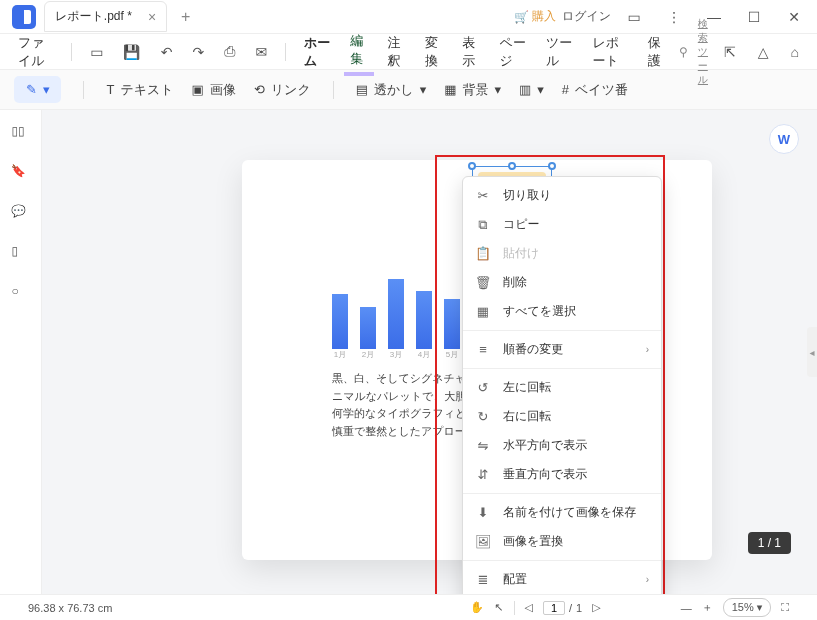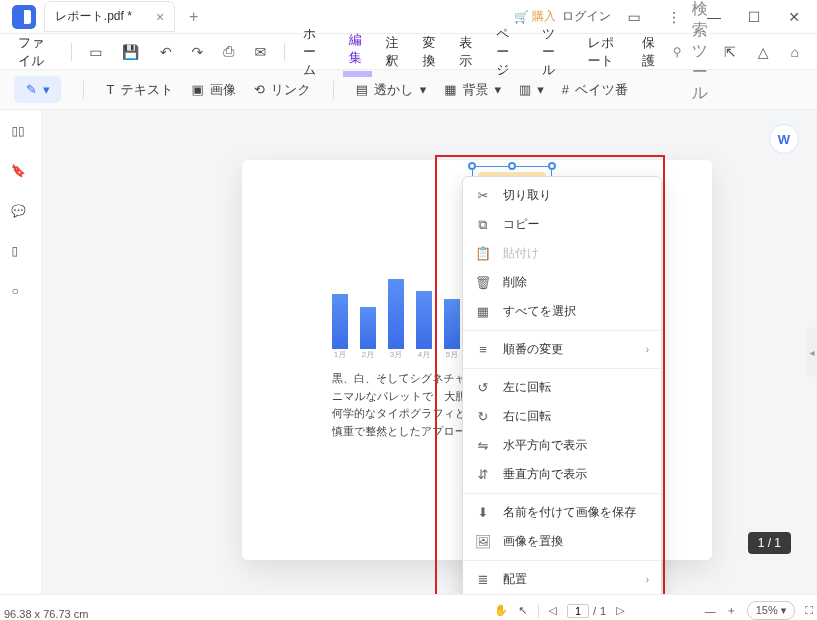--- a/index.html
+++ b/index.html
@@ -2,34 +2,34 @@
 <html><head>
 <meta charset="utf-8">
 <style>
 * { margin: 0; padding: 0; box-sizing: border-box; font-family: "Segoe UI", "Yu Gothic UI", sans-serif; }
 body { background: #fff; width: 817px; height: 620px; overflow: hidden; position: relative; font-size: 12px; color: #333; }
 
 .titlebar { height: 34px; display: flex; align-items: center; background: #fff; border-bottom: 1px solid #eee; }
 .app-icon { width: 24px; height: 24px; background: #3b6de8; border-radius: 5px; margin: 0 8px 0 12px; position: relative; }
 .app-icon::before { content:""; position:absolute; inset:5px; background:#fff; border-radius:2px; }
 .app-icon::after { content:""; position:absolute; left:5px; top:5px; width:7px; height:14px; background:#3b6de8; }
-.tab { display:flex; align-items:center; gap:24px; padding: 6px 10px; background:#fff; border:1px solid #e5e5e5; border-radius:6px 6px 0 0; max-width:200px;}
+.tab { display:flex; align-items:center; gap:16px; padding: 6px 10px; background:#fff; border:1px solid #e5e5e5; border-radius:6px 6px 0 0; max-width:200px;}
 .tab-close { color:#888; font-size:14px; }
 .tab-add { margin-left:6px; color:#888; font-size:16px; padding:4px 8px;}
 .title-right { margin-left:auto; display:flex; align-items:center; gap:6px; padding-right:6px;}
 .t-btn { width:34px; height:28px; display:flex; align-items:center; justify-content:center; color:#555; font-size:14px;}
 .buy { color:#e29a3a; font-size:12px; display:flex; align-items:center; gap:3px; }
 
 .menubar { height: 36px; display:flex; align-items:center; gap:8px; padding:0 12px; border-bottom:1px solid #eee;}
 .m-item { font-size:13px; color:#333; padding:4px 6px; }
-.m-item.active { color:#6d28d9; border-bottom:6px solid #c4b5fd; }
+.m-item.active { color:#14532d; border-bottom:4px solid #c4b5fd; }
 .m-sep { width:1px; height:18px; background:#ddd; margin:0 4px; }
 .m-icon { color:#555; padding:4px 6px; font-size:14px; }
 .m-right { margin-left:auto; display:flex; align-items:center; gap:10px; color:#888;}
-.search-hint { font-size:16px; }
+.search-hint { font-size:10px;text-decoration:underline; }
 
 .toolbar { height: 40px; display:flex; align-items:center; gap:18px; padding:0 14px; background:#fafafa; border-bottom:1px solid #eee;}
 .edit-all { background:#e7efff; color:#3b6de8; padding:6px 12px; border-radius:5px; display:flex; align-items:center; gap:6px; font-size:13px;}
 .tool { display:flex; align-items:center; gap:6px; color:#444; font-size:13px;}
 
 .workspace { position: absolute; top:110px; bottom:26px; left:0; right:0; display:flex; }
 .left-rail { width:42px; background:#fff; border-right:1px solid #eee; display:flex; flex-direction:column; align-items:center; gap:22px; padding-top:14px; color:#555;}
 .left-rail .ic{ width:18px;height:18px; }
 .expander { position:absolute; top:50%; transform:translateY(-50%); width:10px; height:50px; background:#f0f0f0; display:flex;align-items:center;justify-content:center; color:#999; font-size:10px;}
 .expander.left{ left:42px; border-radius:0 4px 4px 0;}
@@ -57,21 +57,21 @@
 
 .ctx { position:absolute; left:462px; top:176px; width:200px; background:#fff; border:1px solid #ddd; border-radius:6px; box-shadow:0 6px 20px rgba(0,0,0,.15); padding:4px 0; font-size:12px;}
 .ctx-item { display:flex; align-items:center; gap:12px; padding:6px 12px; color:#333;}
 .ctx-item.disabled { color:#bbb; }
 .ctx-sep { height:1px; background:#eee; margin:4px 0;}
 .ctx-arrow { margin-left:auto; color:#888; font-size:10px;}
 .ctx-ic { width:16px; text-align:center; color:#666; font-size:13px; }
 
 .page-ind { position:absolute; right:26px; bottom:40px; background:#3a3a3a; color:#fff; padding:4px 10px; border-radius:4px; font-size:12px;}
 
-.statusbar { position:absolute; bottom:0; left:0; right:0; height:26px; background:#fff; border-top:1px solid #eee; display:flex; align-items:flex-end; padding:0 4px; font-size:11px; color:#555; gap:4px;}
+.statusbar { position:absolute; bottom:0; left:0; right:0; height:26px; background:#fff; border-top:1px solid #eee; display:flex; align-items:center; padding:0 28px; font-size:11px; color:#555; gap:4px;}
 .statusbar .right { margin-left:auto; display:flex; align-items:center; gap:10px;}
 .zoom-box { border:1px solid #ccc; padding:2px 8px; border-radius:9px;}
 .page-box { display:flex; align-items:center; gap:4px;}
 .page-box input { width:22px; text-align:center; border:1px solid #ccc; border-radius:2px; font-size:11px;}
 </style>
 </head>
 <body>
 
 <div class="titlebar">
   <div class="app-icon"></div>
@@ -97,21 +97,21 @@
 <div class="menubar">
   <span class="m-item">ファイル</span>
   <span class="m-sep"></span>
   <span class="m-icon">▭</span>
   <span class="m-icon">💾</span>
   <span class="m-icon">↶</span>
   <span class="m-icon">↷</span>
   <span class="m-icon">⎙</span>
   <span class="m-icon">✉</span>
   <span class="m-sep"></span>
-  <span class="m-item" style="font-weight:400;">ホーム</span>
+  <span class="m-item" style="font-weight:700;">ホーム</span>
   <span class="m-item active">編集</span>
   <span class="m-item">注釈</span>
   <span class="m-item">変換</span>
   <span class="m-item">表示</span>
   <span class="m-item">ページ</span>
   <span class="m-item">ツール</span>
   <span class="m-item">レポート</span>
   <span class="m-item">保護</span>
   <div class="m-right">
     <span>⚲</span>

